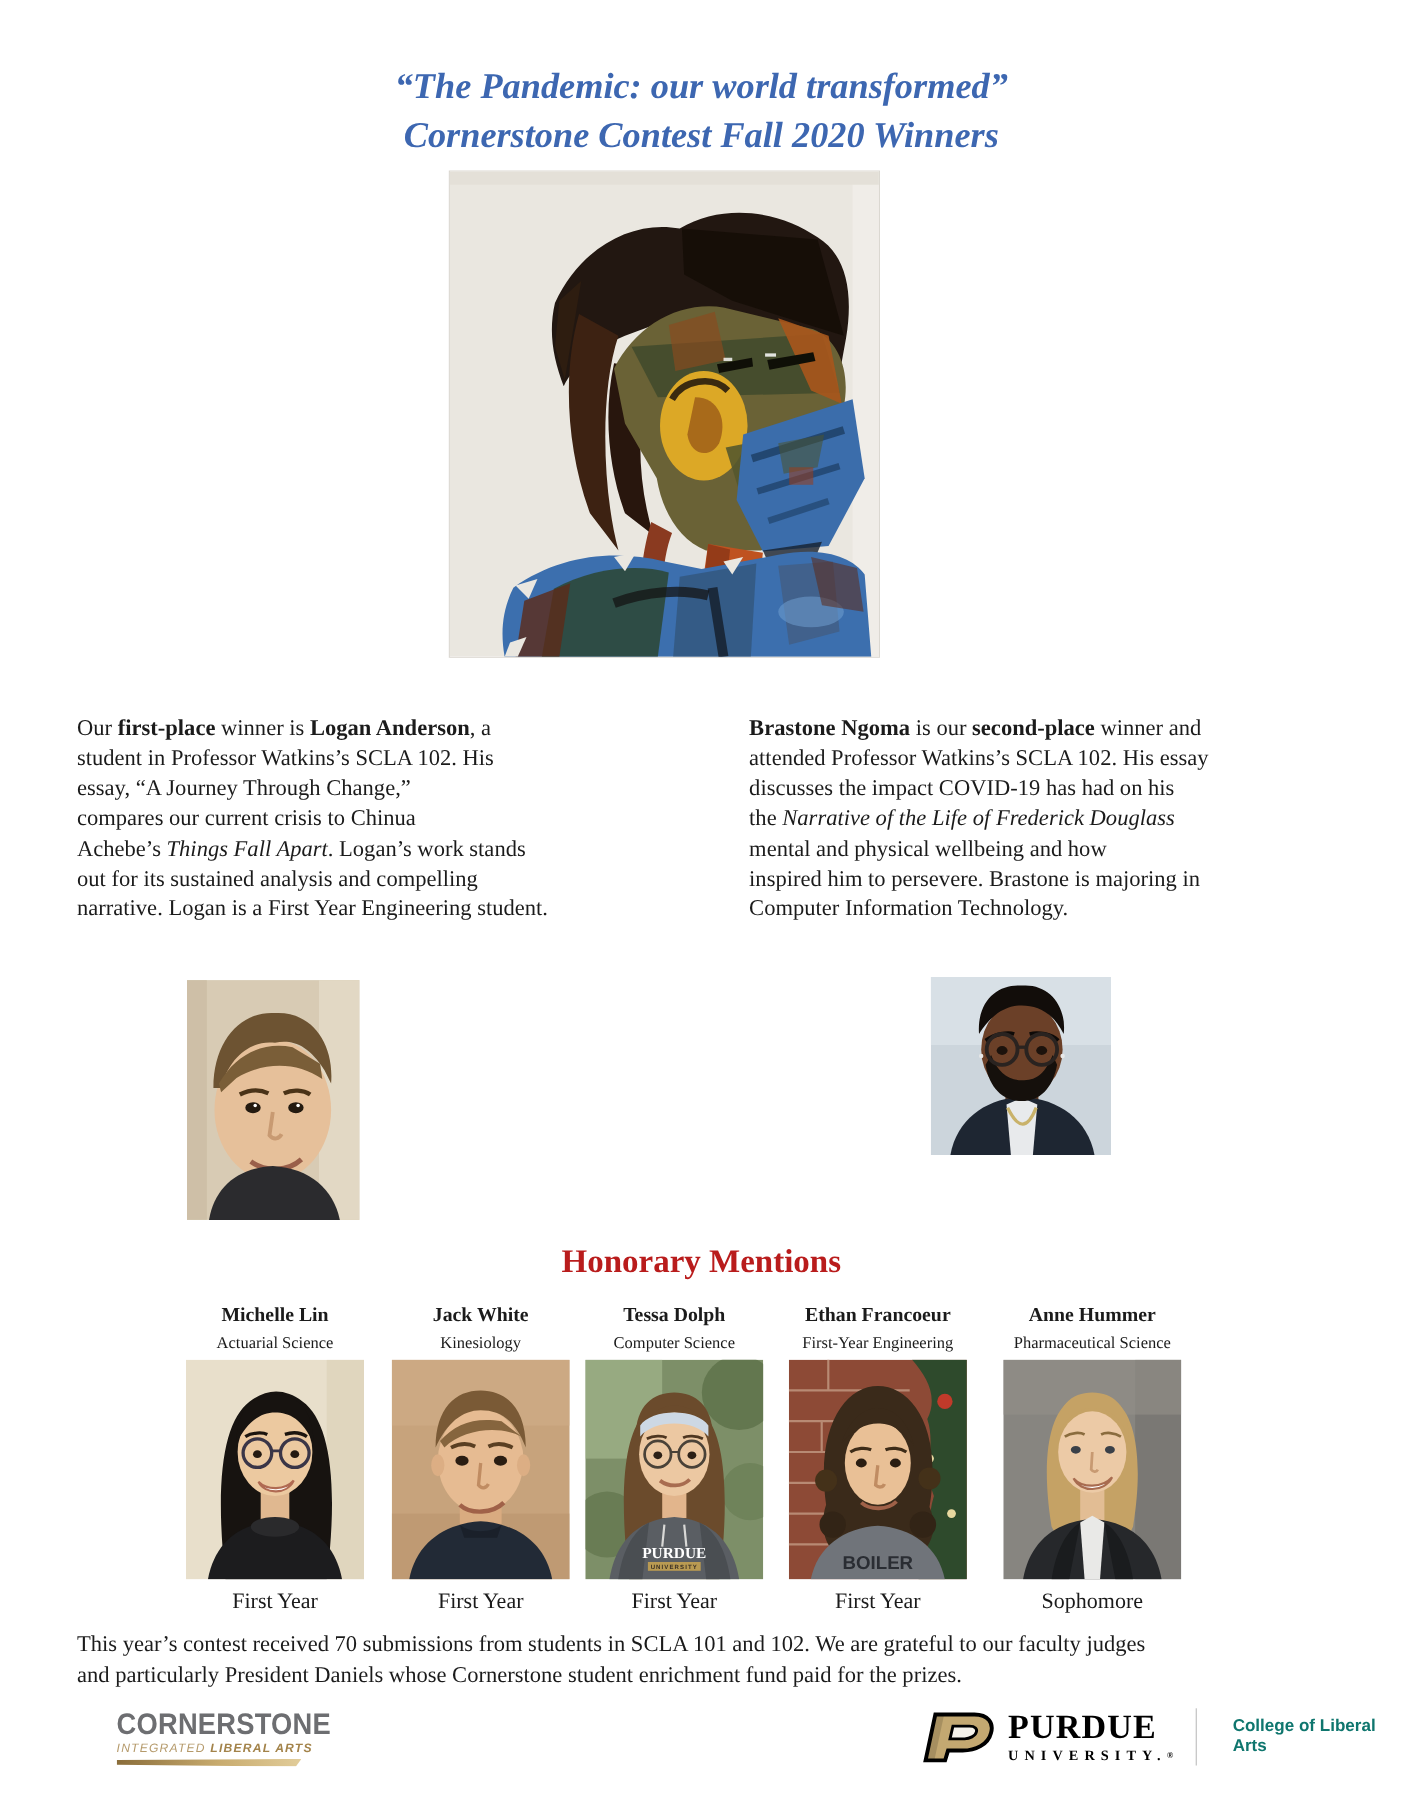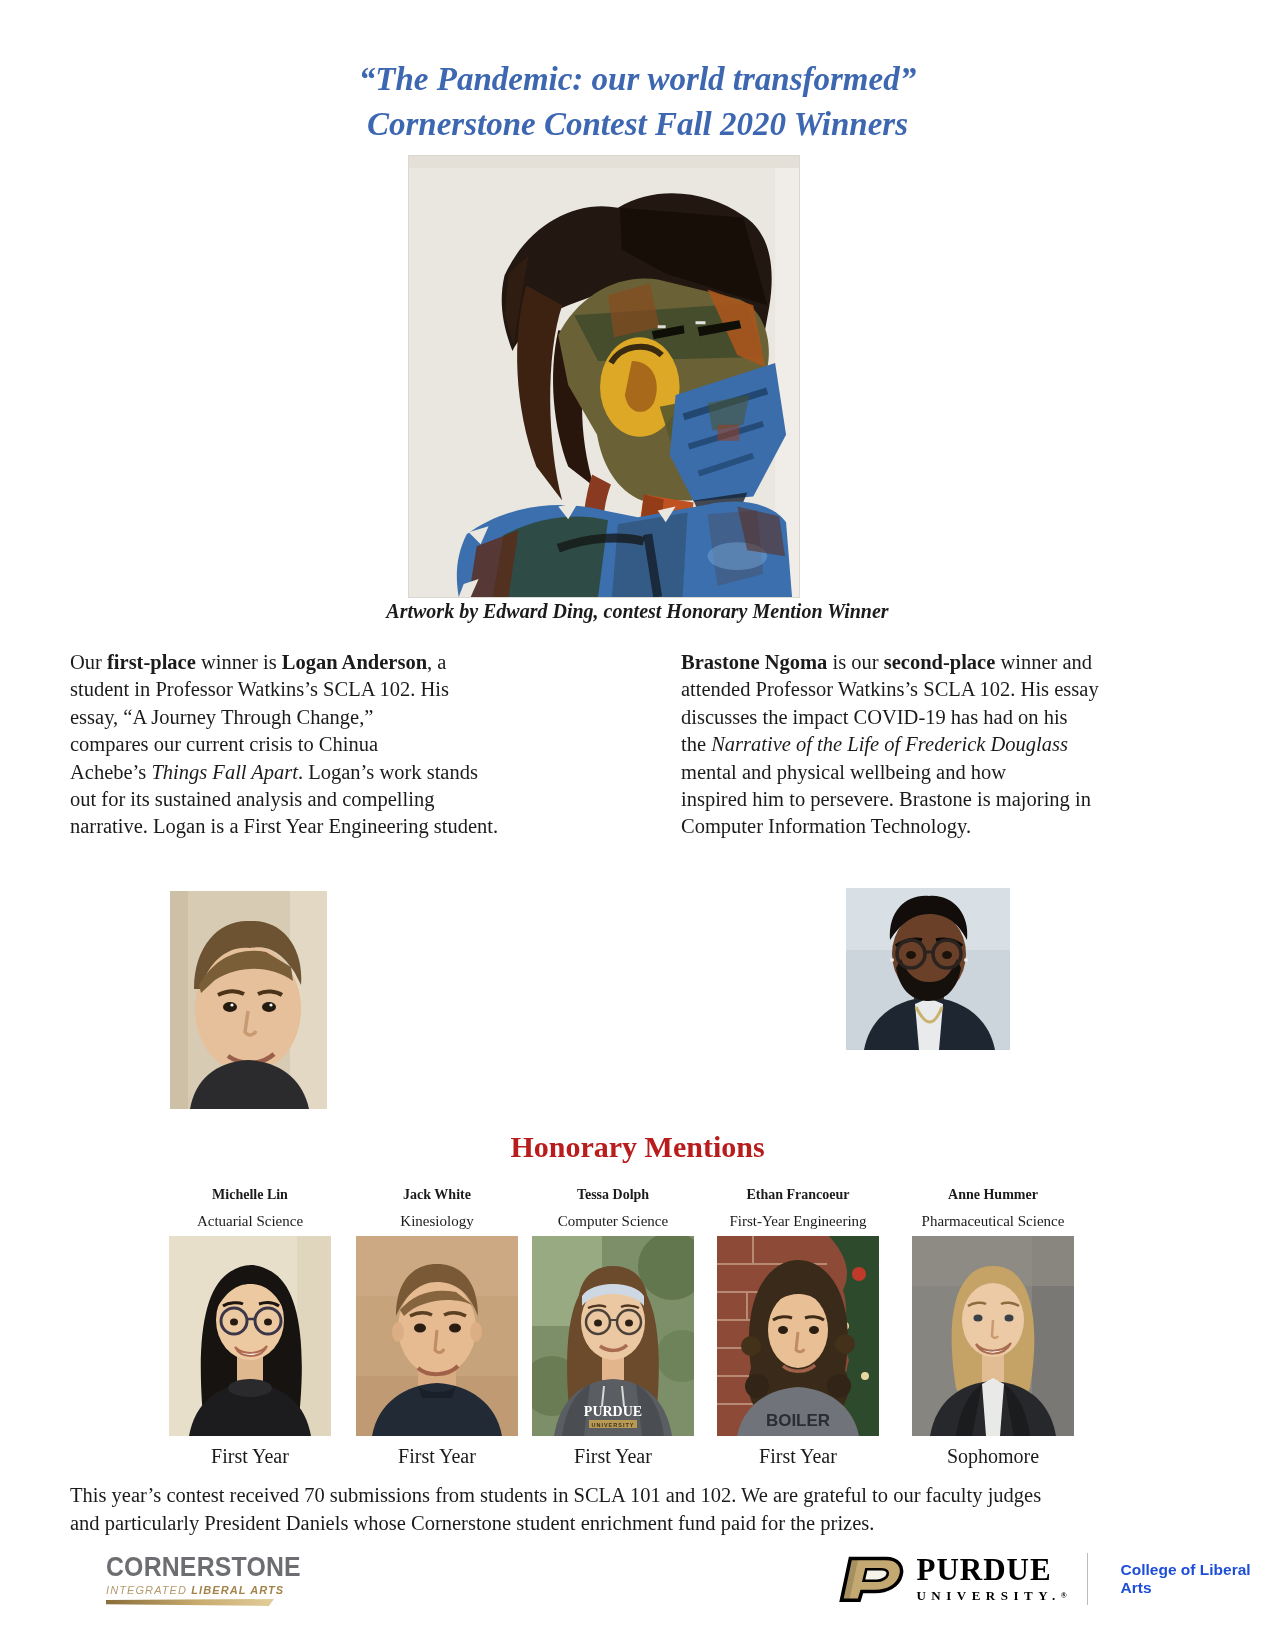--- a/index.html
+++ b/index.html
@@ -25,21 +25,21 @@
 
   
   .photo{overflow:hidden;}
   .photo svg{display:block;width:100%;height:100%;}
   .photo-logan{left:170px;top:891px;width:157px;height:218px;}
   .photo-brastone{left:846px;top:888px;width:164px;height:162px;}
 
   
   .hm-heading{top:1130px;left:0;right:0;text-align:center;font-weight:bold;font-size:30px;color:#b91c1c;}
   .hm-col{top:1182px;text-align:center;}
-  .hm-name{font-weight:bold;font-size:14px;line-height:26px;white-space:nowrap;}
+  .hm-name{font-weight:bold;font-size:18px;line-height:26px;white-space:nowrap;}
   .hm-major{font-size:15px;line-height:26px;white-space:nowrap;}
   .hm-photo{width:162px;height:200px;margin:2px auto 0 auto;overflow:hidden;}
   .hm-photo svg{display:block;width:100%;height:100%;}
   .hm-year{font-size:20px;margin-top:9px;}
   .c1{left:158px;width:184px;} .c2{left:346px;width:182px;} .c3{left:522px;width:182px;}
   .c4{left:704px;width:188px;} .c5{left:892px;width:202px;}
 
   
   .closing{left:70px;top:1481px;width:1150px;font-size:20.5px;line-height:28px;}
   .closing div{white-space:nowrap;}
@@ -54,21 +54,21 @@
              background:linear-gradient(90deg,#8a6d3a,#c8ab6e 55%,#e2cd9a);
              clip-path:polygon(0 15%,100% 0,97% 100%,0 75%);}
 
   .pu-logo{left:837px;top:1550px;display:flex;align-items:center;height:58px;}
   .pu-mark{width:72px;height:54px;}
   .pu-text{margin-left:12px;font-family:"Liberation Serif",serif;color:#000;}
   .pu-name{font-weight:bold;font-size:31px;line-height:30px;letter-spacing:1px;}
   .pu-univ{font-weight:bold;font-size:13px;letter-spacing:5.5px;margin-top:3px;}
   .pu-univ .reg{font-size:8px;letter-spacing:0;vertical-align:2px;}
   .pu-div{width:1px;height:52px;background:#bcbcbc;margin:0 16px 0 20px;}
-  .pu-college{font-family:"Liberation Sans",sans-serif;font-weight:bold;font-size:15.5px;color:#1d4ed8;margin-left:17px;}
+  .pu-college{font-family:"Liberation Sans",sans-serif;font-weight:bold;font-size:15.5px;color:#0f766e;margin-left:17px;}
 </style>
 </head>
 <body>
 
 <div class="page">
 
   <div class="abs title">
     <div>“The Pandemic: our world transformed”</div>
     <div>Cornerstone Contest Fall 2020 Winners</div>
   </div>
@@ -123,21 +123,20 @@
       <path d="M300 360 L350 356 L356 420 L310 432 Z" fill="#46546a" opacity="0.5"></path>
       <ellipse cx="330" cy="402" rx="30" ry="14" fill="#6f9ed0" opacity="0.55"></ellipse>
       <path d="M150 394 C180 383 212 381 236 387" stroke="#141414" stroke-width="9" fill="none" opacity="0.75"></path>
       <path d="M330 352 L372 362 L378 402 L340 396 Z" fill="#5d2a18" opacity="0.55"></path>
       <path d="M60 378 L80 372 L72 390 Z" fill="#eae7e0"></path>
       <path d="M150 352 L170 348 L160 365 Z" fill="#eae7e0"></path>
       <path d="M250 356 L268 352 L258 368 Z" fill="#eae7e0"></path>
       <path d="M55 430 L70 425 L62 443 L50 443 Z" fill="#eae7e0"></path>
     </svg>
   </div>
-  <div class="abs caption">Artwork by Edward Ding, contest Honorary Mention Winner</div>
 
   <div class="abs para col-left">
     <div><span>Our </span><span class="b">first-place</span><span> winner is </span><span class="b">Logan Anderson</span><span>, a</span></div>
     <div>student in Professor Watkins’s SCLA 102. His</div>
     <div>essay, “A Journey Through Change,”</div>
     <div>compares our current crisis to Chinua</div>
     <div><span>Achebe’s </span><span class="i">Things Fall Apart</span><span>. Logan’s work stands</span></div>
     <div>out for its sustained analysis and compelling</div>
     <div>narrative. Logan is a First Year Engineering student.</div>
   </div>

